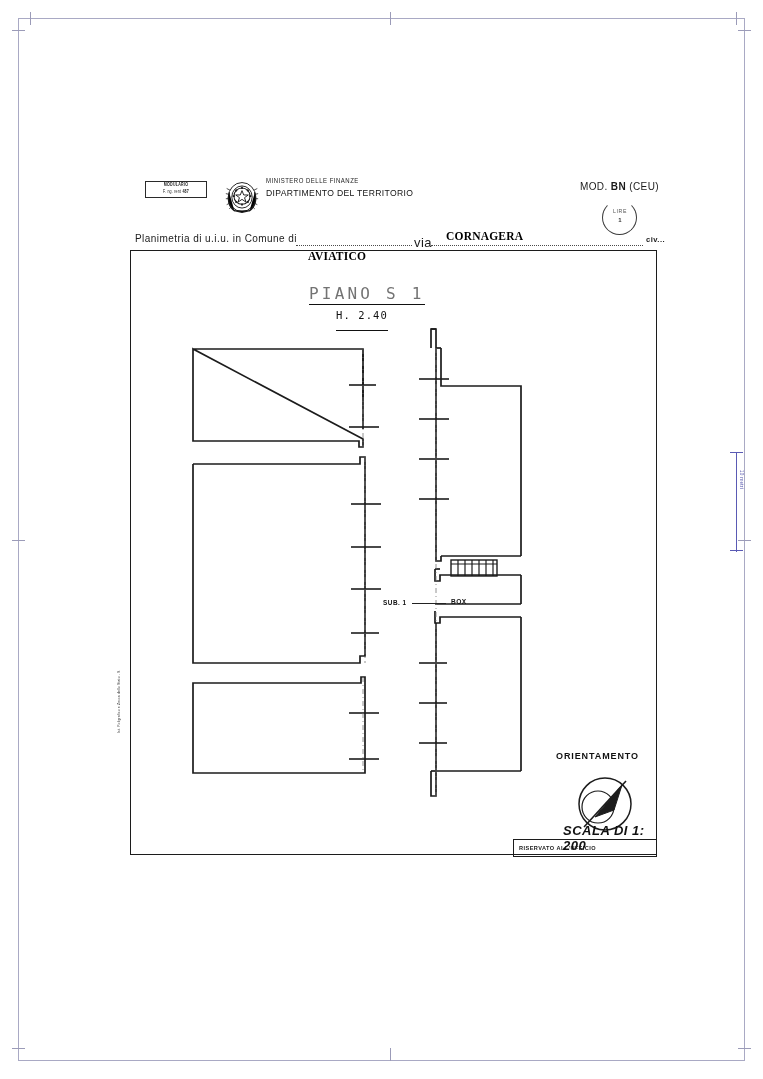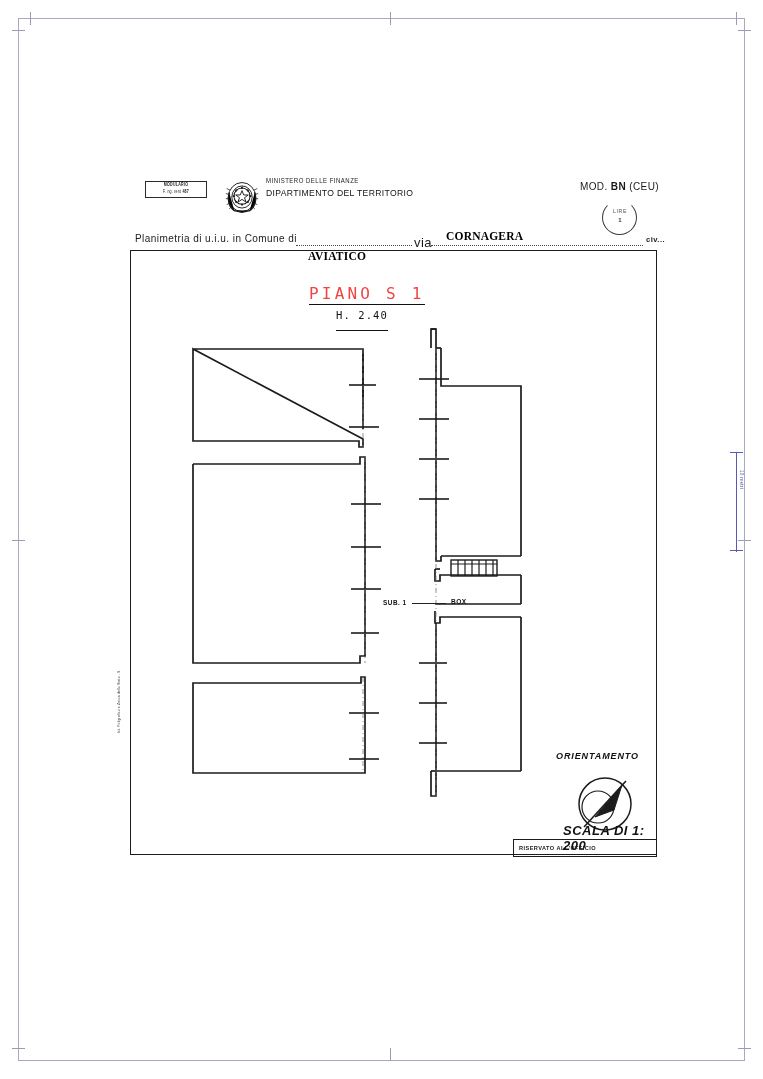--- a/index.html
+++ b/index.html
@@ -206,21 +206,21 @@
     box-sizing: border-box;
   }
 
   .plan-title {
     position: absolute;
     left: 178px;
     top: 33px;
     font-size: 16px;
     letter-spacing: 3.2px;
     font-family: "DejaVu Sans Mono", monospace;
-    color: #ef4444;
+    color: #737373;
     border-bottom: 1.3px solid #111;
     padding-bottom: 1px;
   }
   .plan-subtitle {
     position: absolute;
     left: 205px;
     top: 58px;
     font-size: 10.5px;
     letter-spacing: 1.1px;
     font-family: "DejaVu Sans Mono", monospace;
@@ -265,21 +265,20 @@
     border-top: 1px solid #222;
     height: 0;
   }
 
   
   .orient-label {
     position: absolute;
     left: 425px;
     top: 500px;
     font-size: 9px;
-    font-style: italic;
     font-weight: 700;
     letter-spacing: 0.9px;
     color: #111;
   }
   .compass {
     position: absolute;
     left: 443px;
     top: 522px;
     width: 62px;
     height: 62px;

